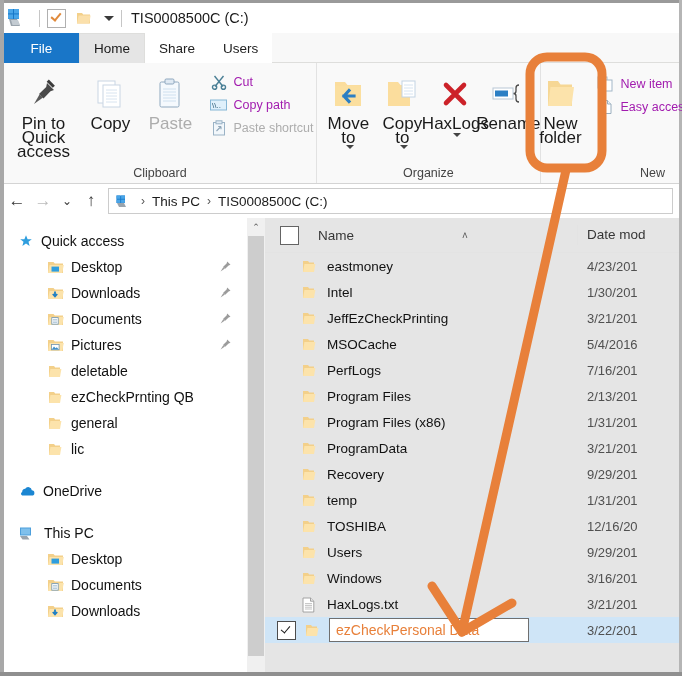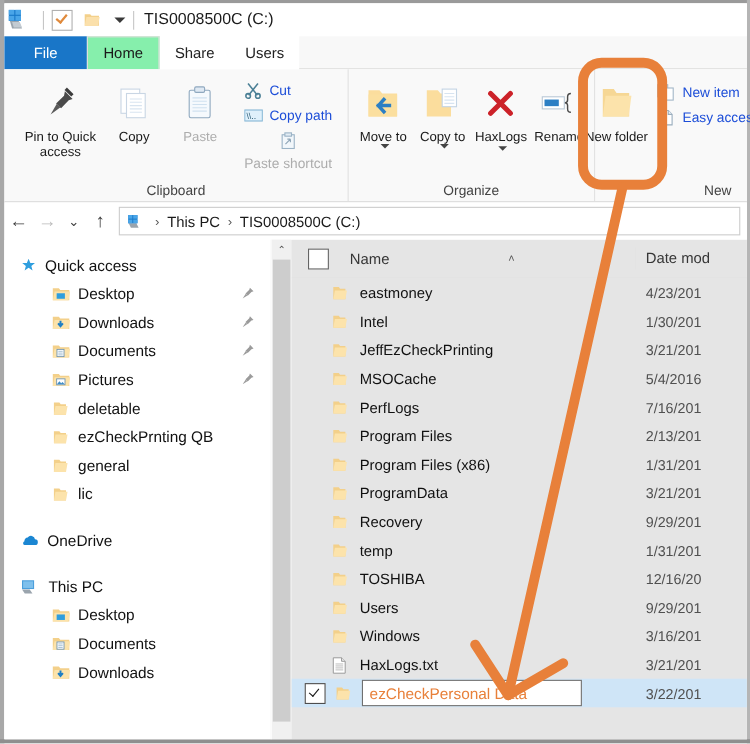--- a/index.html
+++ b/index.html
@@ -63,21 +63,21 @@
     display:flex; align-items:stretch;
   }
   .tab {
     display:flex; align-items:center; justify-content:center;
     font-size:13.5px; color:#222; padding:0 14px; white-space:nowrap;
   }
   .tab.file {
     background:#1976c8; color:#ffffff; min-width:51px; padding:0 12px;
   }
   .tab.active {
-    background:#86efac; color:#1a1a1a;
+    background:#e5e5e5; color:#1a1a1a;
     border-left:1px solid #dededc; border-right:1px solid #dededc; border-top:1px solid #dededc;
   }
   .tabstrip-fill { flex:1 1 auto; background:#f8f8f8; border-bottom:1px solid #dededc;}
 
   
   .ribbon {
     position:absolute; left:4px; top:63px; width:675px; height:120px;
     background:#f9f9f9; border-bottom:1px solid #d4d4d4;
     display:flex; align-items:stretch;
   }
@@ -89,31 +89,31 @@
   .rgroup:last-child { border-right:none; }
   .rgroup-label {
     position:absolute; bottom:3px; left:0; right:0; text-align:center;
     font-size:12.5px; color:#444;
   }
   .rgroup-inner {
     display:flex; align-items:flex-start; padding-top:8px; height:88px;
   }
   .bigbtn {
     display:flex; flex-direction:column; align-items:center;
-    width:60px; font-size:12px; color:#1a1a1a; line-height:14px; text-align:center;
+    width:60px; font-size:17px; color:#1a1a1a; line-height:14px; text-align:center;
   }
   .bigbtn.wide { width:74px; }
   .bigbtn .glyph { height:46px; display:flex; align-items:center; justify-content:center; }
   .bigbtn.dim { color:#adadad; }
   .smallcol { display:flex; flex-direction:column; padding-top:2px; gap:6px; }
   .smallbtn {
     display:flex; align-items:center; gap:6px;
-    font-size:12.5px; color:#1d4ed8; white-space:nowrap;
-  }
-  .smallbtn.dim { color:#adadad;flex-direction:column; }
+    font-size:12.5px; color:#a21caf; white-space:nowrap;
+  }
+  .smallbtn.dim { color:#adadad; }
   .smallbtn .sglyph { width:17px; height:17px; display:flex; align-items:center; justify-content:center; }
   .caret-sm {
     width:0;height:0;border-left:4px solid transparent;border-right:4px solid transparent;
     border-top:4px solid #444; display:inline-block; margin-left:3px; vertical-align:middle;
   }
 
   
   .addrbar {
     position:absolute; left:4px; top:184px; width:675px; height:34px;
     background:#ffffff; display:flex; align-items:center;

